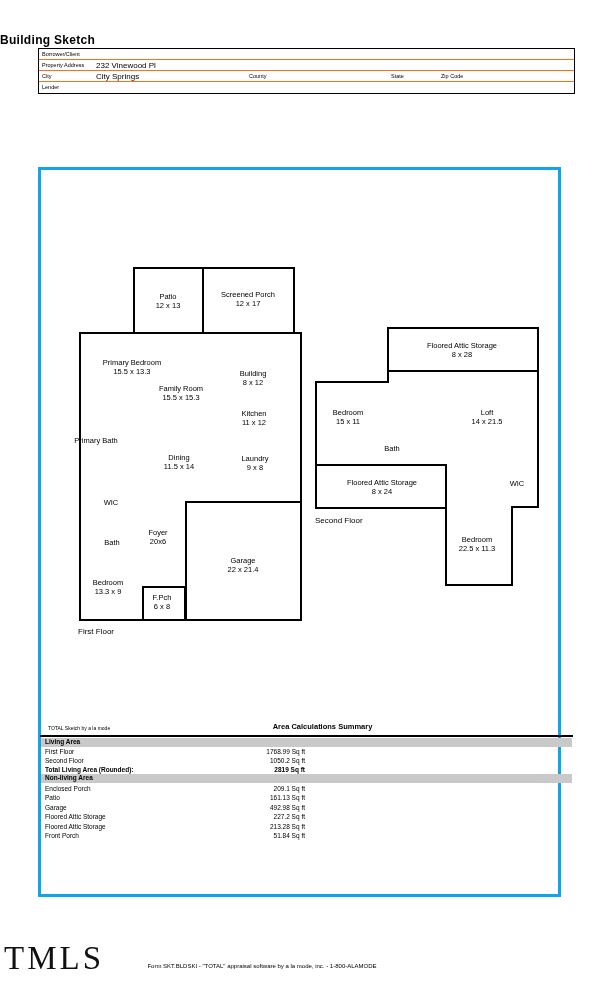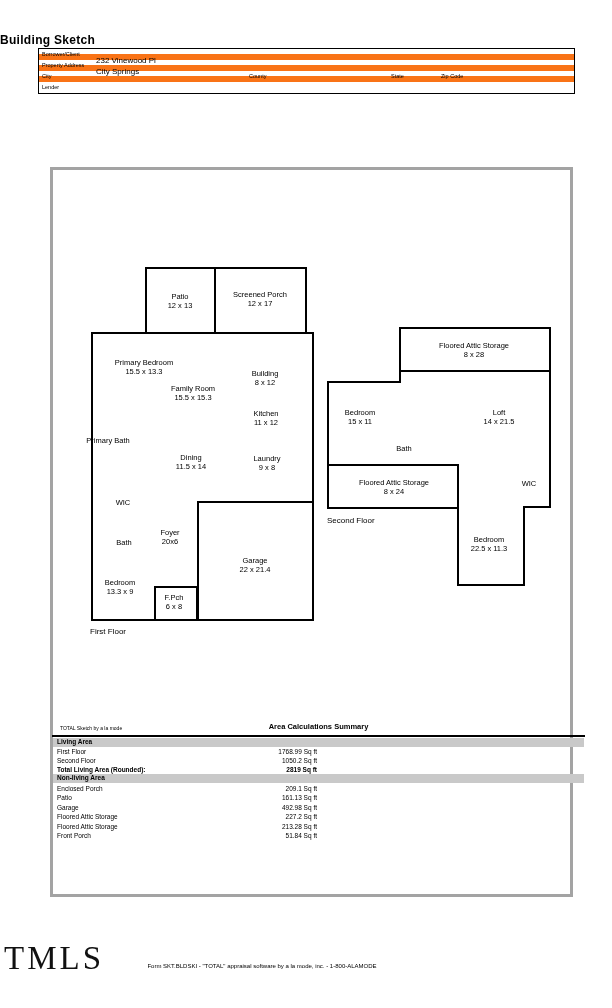--- a/index.html
+++ b/index.html
@@ -1,32 +1,32 @@
 <!DOCTYPE html>
 <html><head>
 <meta charset="utf-8">
 <style>
   html,body{margin:0;padding:0;background:#fff;}
   body{width:612px;height:1008px;position:relative;font-family:"Liberation Sans",sans-serif;color:#000;overflow:hidden;}
   
   .page-title{position:absolute;left:0;top:33px;width:577px;text-align:left;font-size:12px;font-weight:bold;letter-spacing:.3px;}
   
   .hdr-table{position:absolute;left:38px;top:48px;width:537px;height:46px;border:1px solid #000;box-sizing:border-box;}
-  .hdr-row{position:relative;height:11px;border-bottom:6px solid #f97316;box-sizing:border-box;}
+  .hdr-row{position:relative;height:11px;border-bottom:1px solid #f97316;box-sizing:border-box;}
   .hdr-row:last-child{border-bottom:none;}
   .flabel{position:absolute;font-size:5.5px;left:3px;top:2px;white-space:nowrap;}
   .fvalue{position:absolute;font-size:8px;bottom:0px;white-space:nowrap;}
   
-  .sketch-box{position:absolute;left:38px;top:167px;width:523px;height:730px;border:3px solid #a3a3a3;box-sizing:border-box;margin-left:12px;}
+  .sketch-box{position:absolute;left:38px;top:167px;width:523px;height:730px;border:3px solid #0ea5e9;box-sizing:border-box;}
   .plan-svg{position:absolute;left:0;top:0;}
   .room{position:absolute;transform:translateX(-50%);text-align:center;font-size:7.5px;line-height:9px;white-space:nowrap;}
   .floorlbl{position:absolute;font-size:8px;white-space:nowrap;}
   
   .brand-note{position:absolute;left:7px;top:555px;font-size:5px;white-space:nowrap;}
-  .summary-title{position:absolute;left:0;top:552px;width:531px;text-align:center;font-size:7.5px;font-weight:bold;}
+  .summary-title{position:absolute;left:0;top:552px;width:531px;text-align:center;font-size:7.5px;font-weight:bold;padding-left:16px;}
   .divider{position:absolute;left:-1px;top:565px;width:533px;height:2px;background:#000;}
   .gbar{position:absolute;left:0;width:531px;height:8.5px;background:#c9c9c9;font-size:6.5px;font-weight:bold;line-height:8.5px;padding-left:4px;box-sizing:border-box;}
   .srow{position:absolute;left:0;width:531px;height:9px;font-size:6.5px;line-height:9px;}
   .srow .lbl{position:absolute;left:4px;white-space:nowrap;}
   .srow .val{position:absolute;left:100px;width:164px;text-align:right;white-space:nowrap;}
   .srow.bold{font-weight:bold;}
   
   .tmls{position:absolute;left:4px;top:940px;font-family:"Liberation Serif",serif;font-size:33px;font-weight:400;letter-spacing:3px;color:#111;}
   .form-line{position:absolute;left:0;top:963px;width:524px;text-align:center;font-size:6px;white-space:nowrap;}
 </style>

